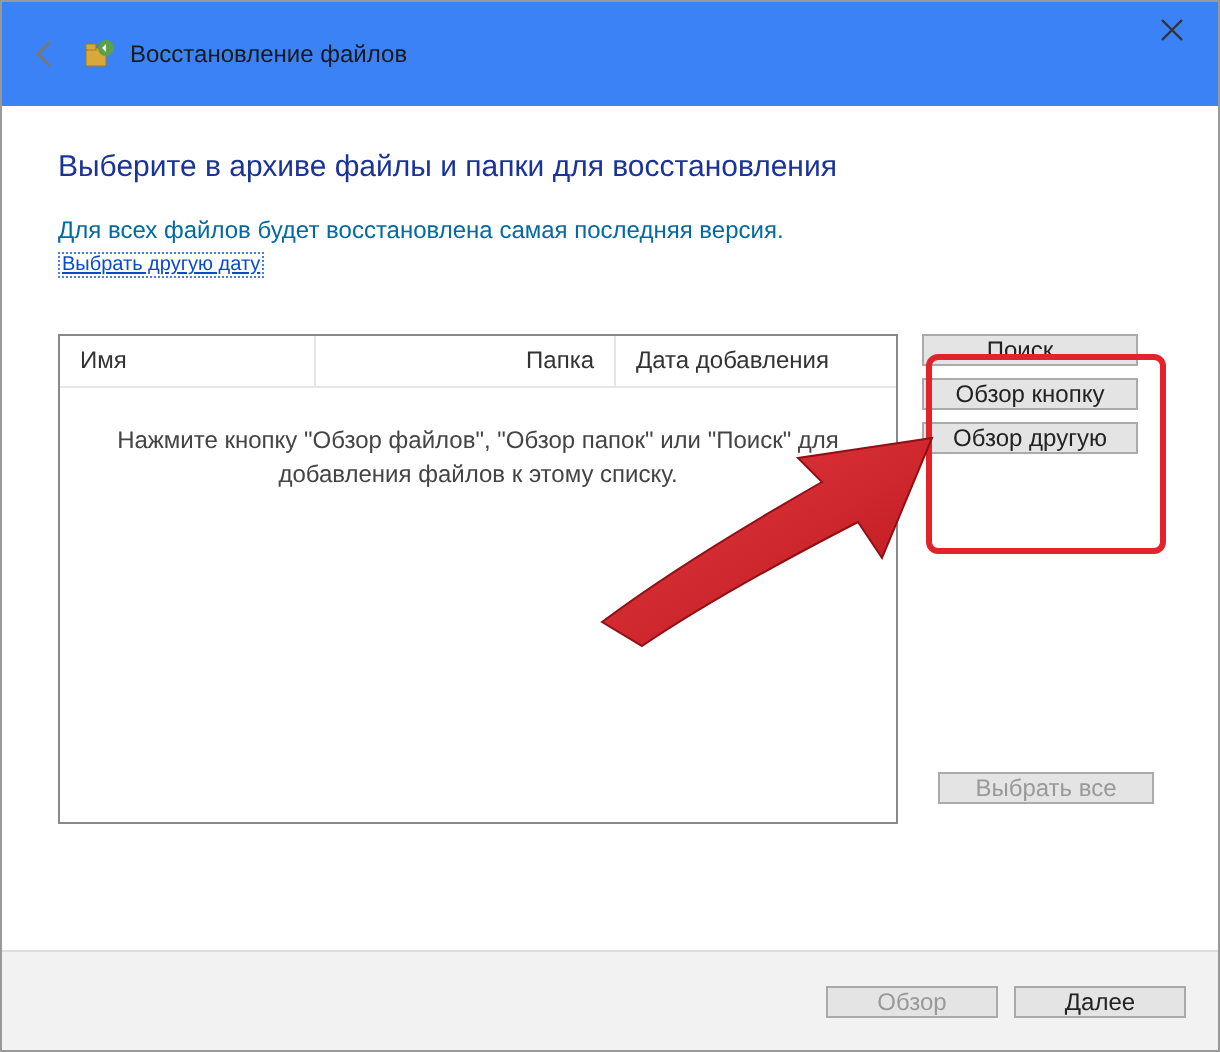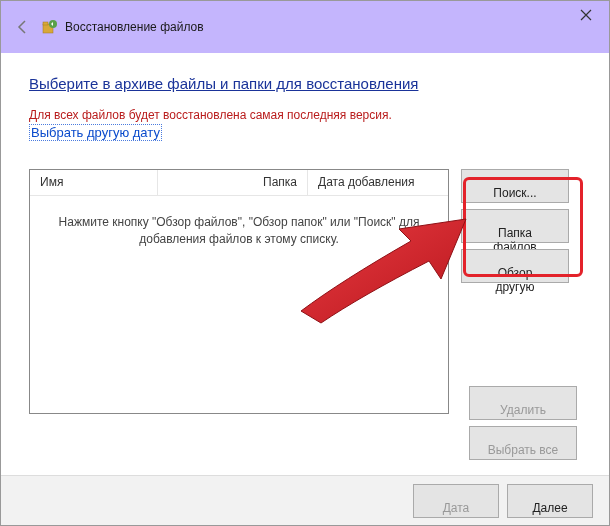--- a/index.html
+++ b/index.html
@@ -8,21 +8,21 @@
     font-family: "Segoe UI", Tahoma, sans-serif;
     font-size: 12px;
     background: #fff;
     width: 610px;
     height: 526px;
     overflow: hidden;
     position: relative;
     border: 1px solid #999;
   }
   .titlebar {
-    background: #c4b5fd;
+    background: #3b82f6;
     height: 52px;
     display: flex;
     align-items: center;
     padding: 0 10px;
     position: relative;
   }
   .back-arrow {
     width: 24px;
     height: 24px;
     display: flex;
@@ -52,30 +52,30 @@
     color: #333;
     font-size: 14px;
   }
   .content {
     padding: 22px 28px 0 28px;
   }
   .heading {
     color: #1a3399;
     font-size: 15px;
     margin-bottom: 16px;
-    text-decoration: underline;
   }
   .subtext {
-    color: #b91c1c;
+    color: #0369a1;
     font-size: 12px;
     margin-bottom: 2px;
   }
   .link {
     color: #0a4bcc;
-    font-size: 13px;
+    font-size: 10px;
+    text-decoration: underline;
     border: 1px dotted #4a7bdf;
     padding: 0 1px;
     display: inline-block;
     cursor: pointer;
   }
   .main-row {
     display: flex;
     margin-top: 28px;
     gap: 12px;
   }
@@ -114,21 +114,21 @@
     width: 108px;
     position: relative;
   }
   .btn {
     height: 16px;
     border: 1px solid #aaa;
     background: #e4e4e4;
     font-size: 12px;
     color: #222;
     cursor: pointer;
-    padding: 16px;
+    padding: 0;
   }
   .btn:disabled {
     color: #999;
     cursor: default;
   }
   .highlight-box {
     position: absolute;
     border: 3px solid #e3222a;
     border-radius: 6px;
     top: 176px;
@@ -206,39 +206,38 @@
       <div class="table-header">
         <div class="th th1">Имя</div>
         <div class="th th2">Папка</div>
         <div class="th th3">Дата добавления</div>
       </div>
       <div class="table-body">Нажмите кнопку "Обзор файлов", "Обзор папок" или "Поиск" для добавления файлов к этому списку.</div>
     </div>
 
     <div class="side-buttons">
       <button class="btn">Поиск...</button>
-      <button class="btn">Папка файлов</button>
+      <button class="btn">Обзор кнопку</button>
       <button class="btn">Обзор другую</button>
     </div>
   </div>
 </div>
 
 <div class="remove-group">
-  <button class="btn" disabled="">Удалить</button>
   <button class="btn" disabled="">Выбрать все</button>
 </div>
 
 <div class="highlight-box"></div>
 
 <svg class="red-arrow" width="200" height="120">
   <defs>
     <linearGradient id="ag" x1="0" y1="0" x2="1" y2="1">
       <stop offset="0" stop-color="#e83b42"></stop>
       <stop offset="1" stop-color="#b8161c"></stop>
     </linearGradient>
   </defs>
   <path d="M 20 100 Q 60 70 130 30 L 118 18 L 185 8 L 160 68 L 148 50 Q 80 85 40 112 Z" fill="url(#ag)" stroke="#8f1015" stroke-width="1"></path>
 </svg>
 
 <div class="footer">
-  <button class="btn" disabled="">Дата</button>
+  <button class="btn" disabled="">Обзор</button>
   <button class="btn">Далее</button>
 </div>
 
 </body></html>

